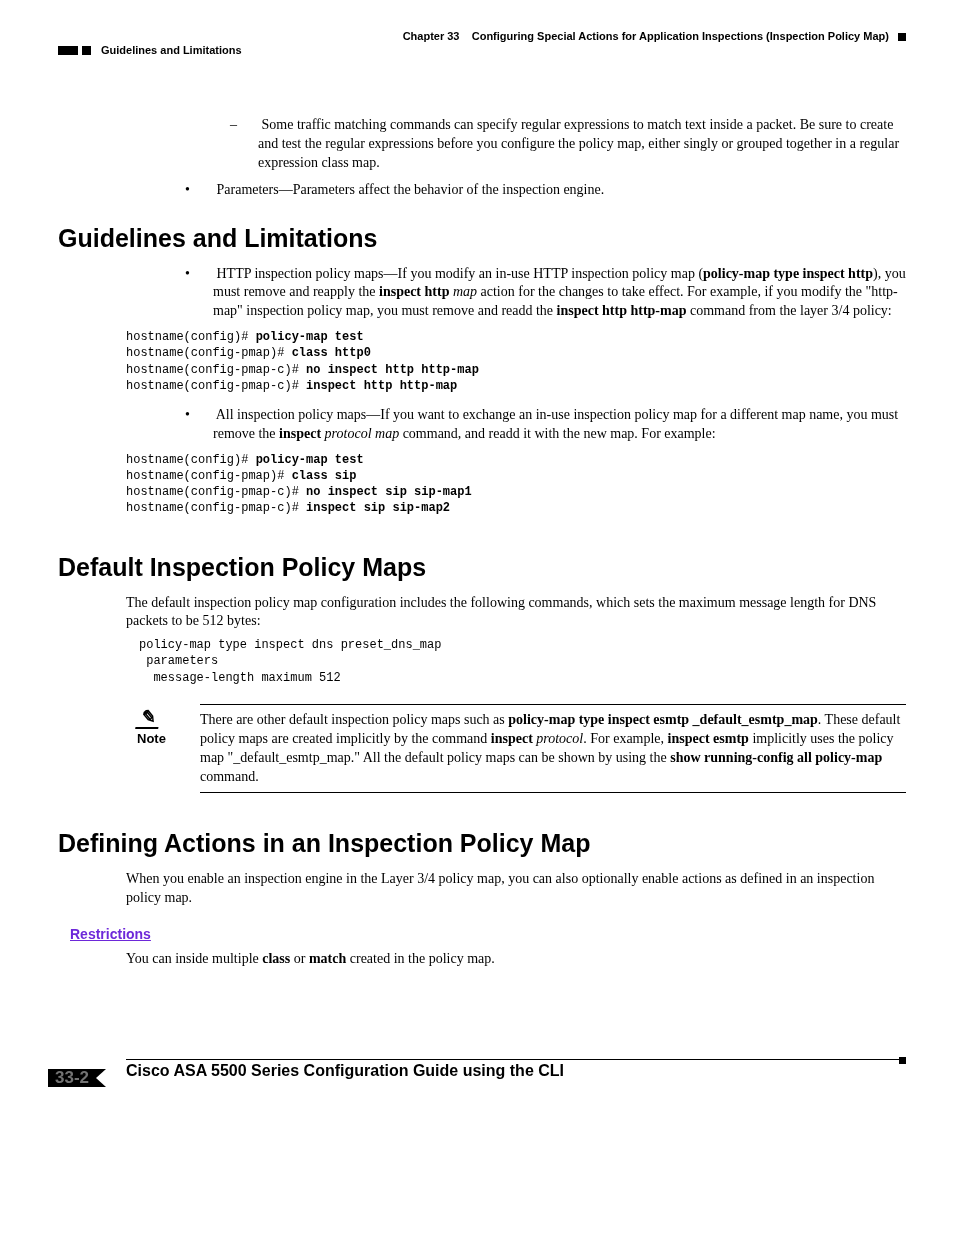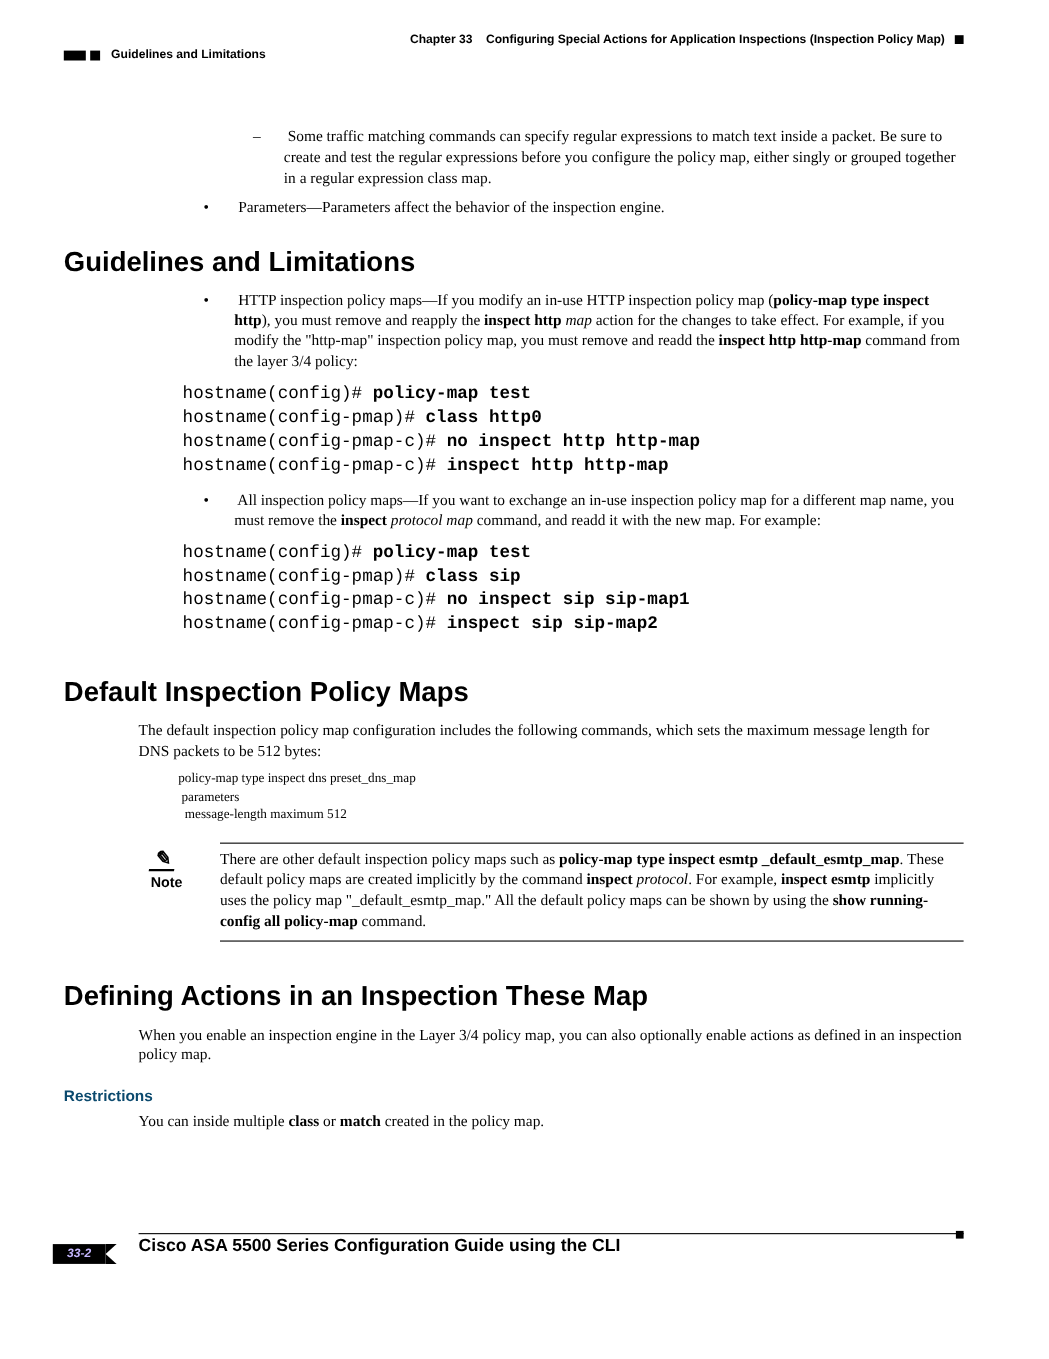--- a/index.html
+++ b/index.html
@@ -4,21 +4,21 @@
 <style>
   body {
     margin: 0;
     padding: 0;
     background: #fff;
     font-family: "Times New Roman", Times, serif;
     color: #000;
     width: 954px;
   }
   .page {
-    padding: 30px 78px 40px 58px;
+    padding: 30px 48px 40px 58px;
     position: relative;
   }
   .top-header {
     font-family: Arial, Helvetica, sans-serif;
     font-weight: bold;
     font-size: 11px;
     text-align: right;
     margin-bottom: 2px;
   }
   .top-header .black-sq {
@@ -46,22 +46,23 @@
   .h1 {
     font-family: Arial, Helvetica, sans-serif;
     font-weight: bold;
     font-size: 25px;
     margin: 24px 0 12px 0;
   }
   .h3 {
     font-family: Arial, Helvetica, sans-serif;
     font-weight: bold;
     font-size: 14px;
-    color: #0c4a6e;
-    margin: 18px 0 8px 0;
+    color: #6d28d9;
+    margin: 18px 0 8px 12px;
+    text-decoration: underline;
   }
   .body-block {
     margin-left: 68px;
     font-size: 14px;
     line-height: 1.35;
   }
   .bullet-l1 {
     margin-left: 155px;
     text-indent: -14px;
     font-size: 14px;
@@ -79,31 +80,31 @@
     font-size: 14px;
     line-height: 1.35;
     margin-bottom: 8px;
   }
   .bullet-l2::before {
     content: "–";
     display:inline-block;
     width:14px;
   }
   .code-block {
-    margin-left: 108px;
+    margin-left: 68px;
     font-family: "Courier New", monospace;
-    font-size: 16px;
+    font-size: 12px;
     line-height: 1.35;
     white-space: pre;
     margin-top: 6px;
     margin-bottom: 12px;
   }
   .code-block-flat {
-    margin-left: 104px;
-    font-family: Liberation Serif, serif;
+    margin-left: 81px;
+    font-family: Liberation Mono, monospace;
     font-size: 12px;
     line-height: 1.35;
     white-space: pre;
     margin-top: 6px;
     margin-bottom: 16px;
   }
   .note-wrap {
     margin-left: 78px;
     margin-top: 18px;
   }
@@ -151,27 +152,26 @@
     font-weight: bold;
     font-size: 16px;
     padding-top: 2px;
   }
   .footer-pagebox {
     position: absolute;
     left: -10px;
     top: 10px;
     width: 48px; height: 18px;
     background: #000;
-    color: #c4b5fd;
-    font-family: Arial, Helvetica, sans-serif;
-    font-weight: bold;
-    font-size: 11px;
+    color: #737373;
+    font-family: Arial, Helvetica, sans-serif;
+    font-weight: bold;
+    font-size: 17px;
     text-align: center;
     line-height: 18px;
-    font-style: italic;
   }
   .footer-pagebox::after{
     content:"";
     position:absolute;
     right:-10px; top:0;
     border-top: 9px solid #000;
     border-bottom: 9px solid #000;
     border-right: 10px solid transparent;
   }
   .footer-dot {
@@ -245,21 +245,21 @@
           <span>Note</span>
         </td>
         <td class="note-body-cell">
           <span>There are other default inspection policy maps such as </span><b>policy-map type inspect esmtp _default_esmtp_map</b><span>. These default policy maps are created implicitly by the command </span><b>inspect</b><i> protocol</i><span>. For example, </span><b>inspect esmtp</b><span> implicitly uses the policy map "_default_esmtp_map." All the default policy maps can be shown by using the </span><b>show running-config all policy-map</b><span> command.</span>
         </td>
       </tr>
     </tbody>
       </table>
   </div>
 
-  <div class="h1" style="margin-top:36px">Defining Actions in an Inspection These Map</div>
+  <div class="h1" style="margin-top:36px">Defining Actions in an Inspection Policy Map</div>
 
   <div class="body-block">When you enable an inspection engine in the Layer 3/4 policy map, you can also optionally enable actions as defined in an inspection policy map.</div>
 
   <div class="h3">Restrictions</div>
 
   <div class="body-block">
     <span>You can inside multiple </span><b>class</b><span> or </span><b>match</b><span> created in the policy map.</span>
   </div>
 
   <div class="footer">

